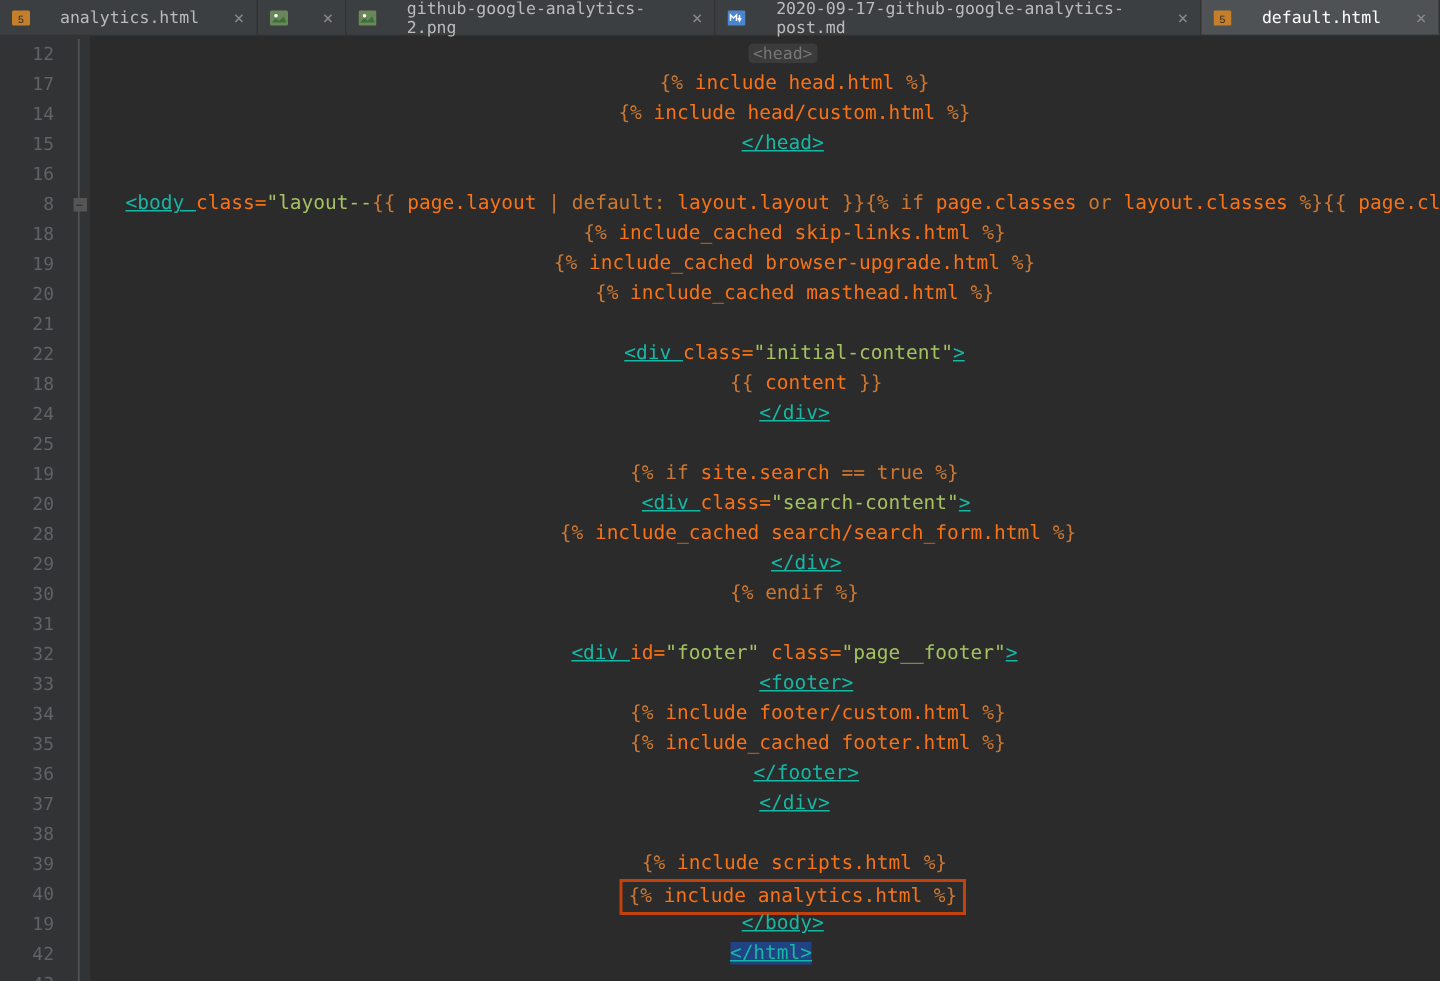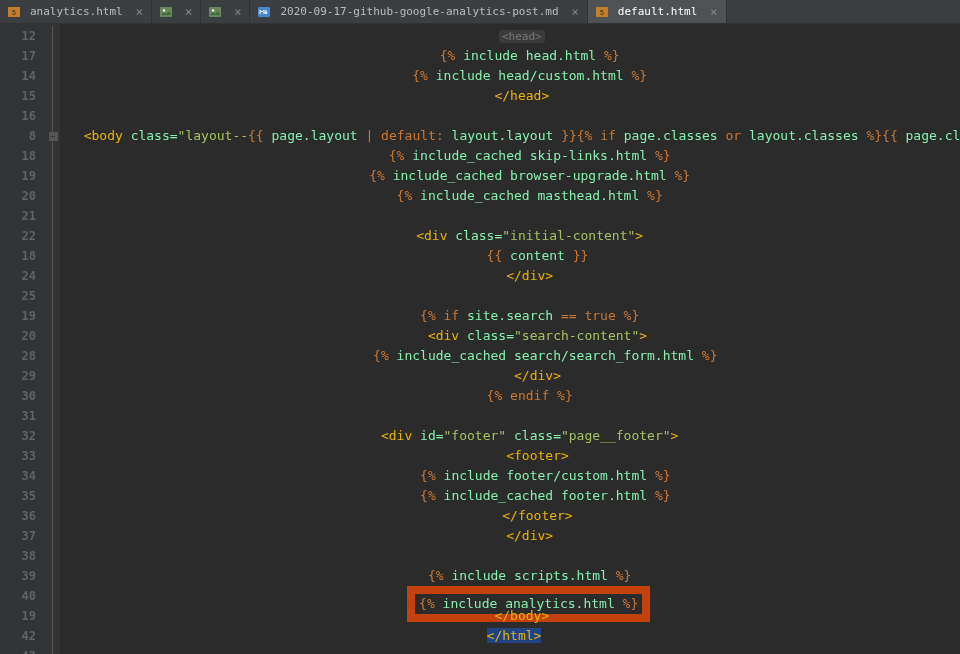--- a/index.html
+++ b/index.html
@@ -16,21 +16,21 @@
   display: flex;
   background: #3c3f41;
   height: 24px;
   align-items: stretch;
   border-bottom: 1px solid #323232;
 }
 .tab {
   display: flex;
   align-items: center;
   padding: 0 8px;
-  gap: 10px;
+  gap: 20px;
   font-size: 11px;
   color: #bbbbbb;
   border-right: 1px solid #323232;
   cursor: pointer;
   background: #3c3f41;
 }
 .tab.active {
   background: #4e5254;
   color: #ffffff;
 }
@@ -59,21 +59,20 @@
   padding-top: 2px;
   user-select: none;
   flex-shrink: 0;
 }
 .line-num {
   color: #606366;
   font-size: 12px;
   height: 20px;
   line-height: 20px;
   padding-right: 10px;
-  font-weight: bold;
 }
 .fold-col {
   width: 14px;
   background: #313335;
   padding-top: 2px;
   flex-shrink: 0;
   position: relative;
 }
 .fold-mark {
   height: 20px;
@@ -107,26 +106,26 @@
   padding-left: 8px;
   white-space: pre;
   overflow: hidden;
   text-align: center;
 }
 .code-line {
   height: 20px;
   line-height: 20px;
   font-size: 13px;
 }
-.tag { color: #eab308; }
-.attr { color: #86efac; }
+.tag { color: #14b8a6; text-decoration: underline; }
+.attr { color: #f97316; }
 .str { color: #a5c261; }
 .liquid { color: #cc7832; }
 .hl-red {
-  border: 8px solid #c2410c;
+  border: 2px solid #c2410c;
   display: inline-block;
   padding: 0 4px;
   margin-left: -2px;
 }
 .hl-sel {
   background: #214283;
 }
 .truncated {
   background: #3b3b3b;
   color: #777;
@@ -160,20 +159,21 @@
       <span class="tab-close">×</span>
     </div>
     <div class="tab">
       <span class="tab-icon">
         <svg width="12" height="12" viewBox="0 0 12 12">
           <rect x="0" y="1" width="12" height="10" fill="#6a8759" rx="1"></rect>
           <circle cx="4" cy="4.5" r="1.2" fill="#fff"></circle>
           <path d="M1 9 L4 6 L6 8 L9 5 L11 9 Z" fill="#3c6e3c"></path>
         </svg>
       </span>
+      <span>github-google-analytics-2.png</span>
       <span class="tab-close">×</span>
     </div>
     <div class="tab">
       <span class="tab-icon">
         <svg width="12" height="12" viewBox="0 0 12 12">
           <rect x="0" y="1" width="12" height="10" fill="#4a86cf" rx="1"></rect>
           <path d="M2 8 L2 4 L4 6 L6 4 L6 8 M8 4 L8 7 M7 6 L8 8 L9 6" stroke="#fff" stroke-width="1" fill="none"></path>
         </svg>
       </span>
       <span>2020-09-17-github-google-analytics-post.md</span>

